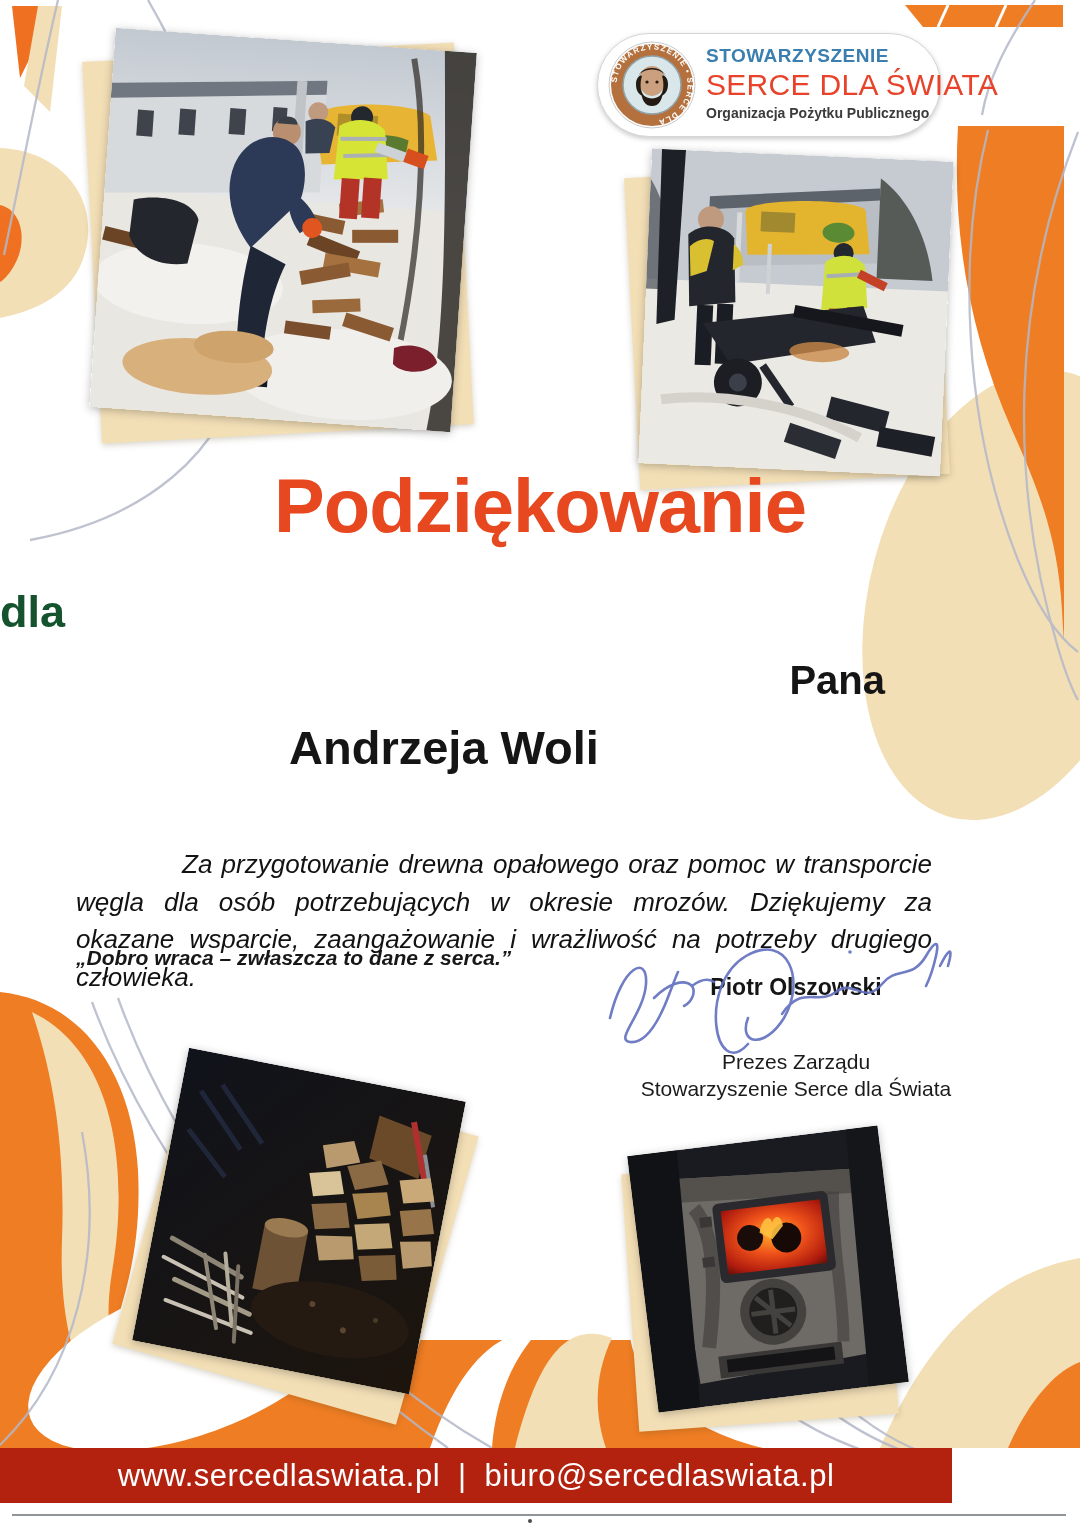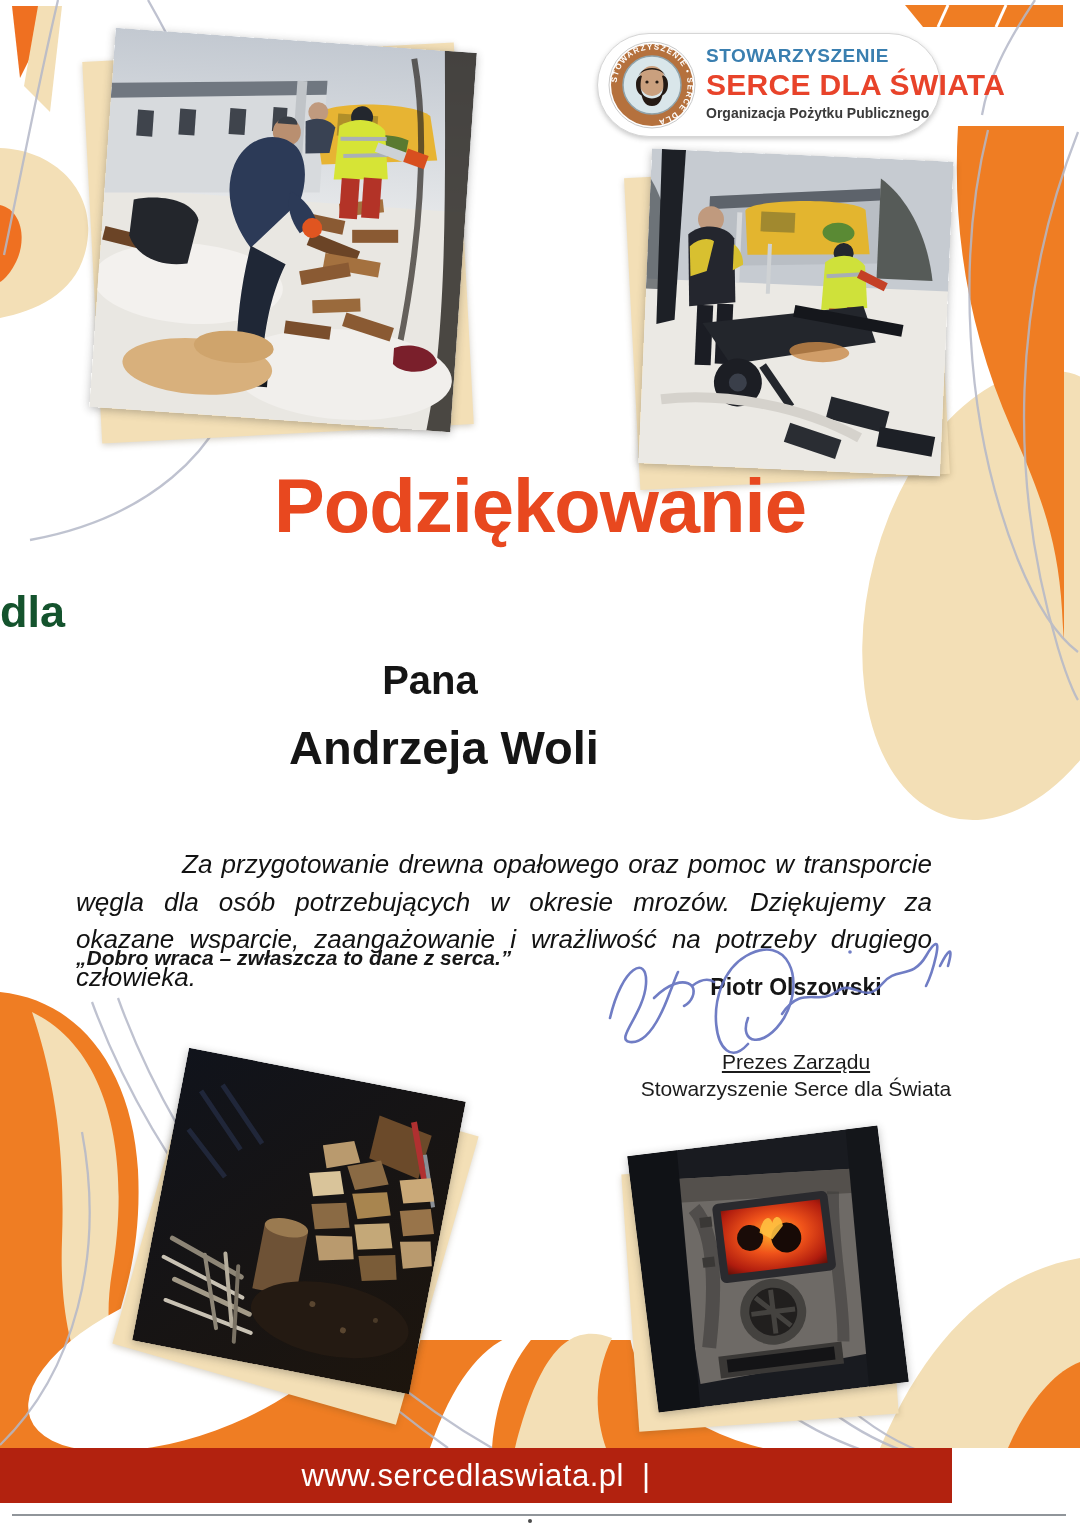--- a/index.html
+++ b/index.html
@@ -14,52 +14,52 @@
   #decor{left:0;top:0;z-index:1;pointer-events:none;}
   
   .logo-pill{
     left:597px;top:33px;width:342px;height:102px;z-index:3;
     background:#ffffff;border-radius:52px;border:1px solid #d6d6d6;
     box-shadow:0 2px 5px rgba(60,60,60,.28);
   }
   .logo-emblem{position:absolute;left:9px;top:6px;width:90px;height:90px;}
   .logo-text{position:absolute;left:108px;top:11px;width:228px;}
   .logo-line1{font-size:19px;letter-spacing:.5px;color:#3a7fb0;font-weight:700;}
-  .logo-line2{font-size:30px;font-weight:bold;color:#e8432a;letter-spacing:.3px;margin-top:1px;white-space:nowrap;}
+  .logo-line2{font-size:30px;font-weight:normal;color:#e8432a;letter-spacing:.3px;margin-top:1px;white-space:nowrap;}
   .logo-line3{font-size:14px;font-weight:600;color:#3b3b3b;margin-top:3px;}
   
   .mat{background:#f3dfb6;box-shadow:0 2px 6px rgba(90,70,30,.25);z-index:2;}
   .photo{overflow:hidden;z-index:2;box-shadow:0 2px 8px rgba(40,40,40,.3);}
   .photo svg{width:100%;height:100%;}
   
   .title{
     left:0;top:462px;width:1080px;text-align:center;z-index:4;
     font-size:76px;font-weight:bold;color:#e8481f;letter-spacing:-1px;
   }
   .dla{left:0;top:586px;width:1080px;z-index:4;
     font-size:45px;font-weight:bold;color:#14532d;}
-  .pana{left:0;top:658px;width:860px;text-align:center;z-index:4;
-    font-size:40px;font-weight:bold;color:#151515;}
+  .pana{left:0;top:658px;width:860px;text-align:right;z-index:4;
+    font-size:40px;font-weight:bold;color:#151515;padding-left:25px;}
   .rname{left:0;top:720px;width:888px;text-align:center;z-index:4;
     font-size:47px;font-weight:bold;color:#151515;}
   
   .body-text{
     left:76px;top:820px;width:856px;z-index:4;
     font-size:26px;font-style:italic;color:#121212;
     line-height:1.45;text-align:justify;text-indent:106px;
   }
   .quote{
     left:76px;top:946px;width:600px;z-index:4;
     font-size:21px;font-style:italic;font-weight:600;color:#171717;
   }
   
   .sig-name{left:640px;top:974px;width:312px;text-align:center;z-index:4;
     font-size:23px;font-weight:bold;color:#151515;}
   .sig-role{left:615px;top:1050px;width:362px;text-align:center;z-index:4;
-    font-size:21px;color:#1b1b1b;text-decoration:underline;}
+    font-size:21px;color:#1b1b1b;}
   .sig-org{left:615px;top:1077px;width:362px;text-align:center;z-index:4;
     font-size:21px;color:#1b1b1b;}
   .sig-ink{left:596px;top:922px;width:372px;height:142px;z-index:5;}
   
   .footer-bar{
     left:0;top:1448px;width:952px;height:55px;background:#b2220f;z-index:3;
     display:flex;align-items:center;justify-content:center;
     color:#ffffff;font-size:31px;letter-spacing:.5px;
   }
   .footer-bar span{margin:0 9px;}
@@ -386,17 +386,18 @@
       <rect x="74" y="214" width="108" height="13" fill="#141416"></rect>
 
       <polygon points="0,0 50,0 42,258 0,258" fill="#101216"></polygon>
       <polygon points="220,0 252,0 252,258 212,258" fill="#14161a"></polygon>
     </svg>
   </div>
 
   <div class="abs footer-bar">
     <span>www.sercedlaswiata.pl</span>
     <span>|</span>
+    <span>biuro@sercedlaswiata.pl</span>
   </div>
   <div class="abs scan-line"></div>
   <div class="abs scan-dot"></div>
 
 </div>
 
 </body></html>

